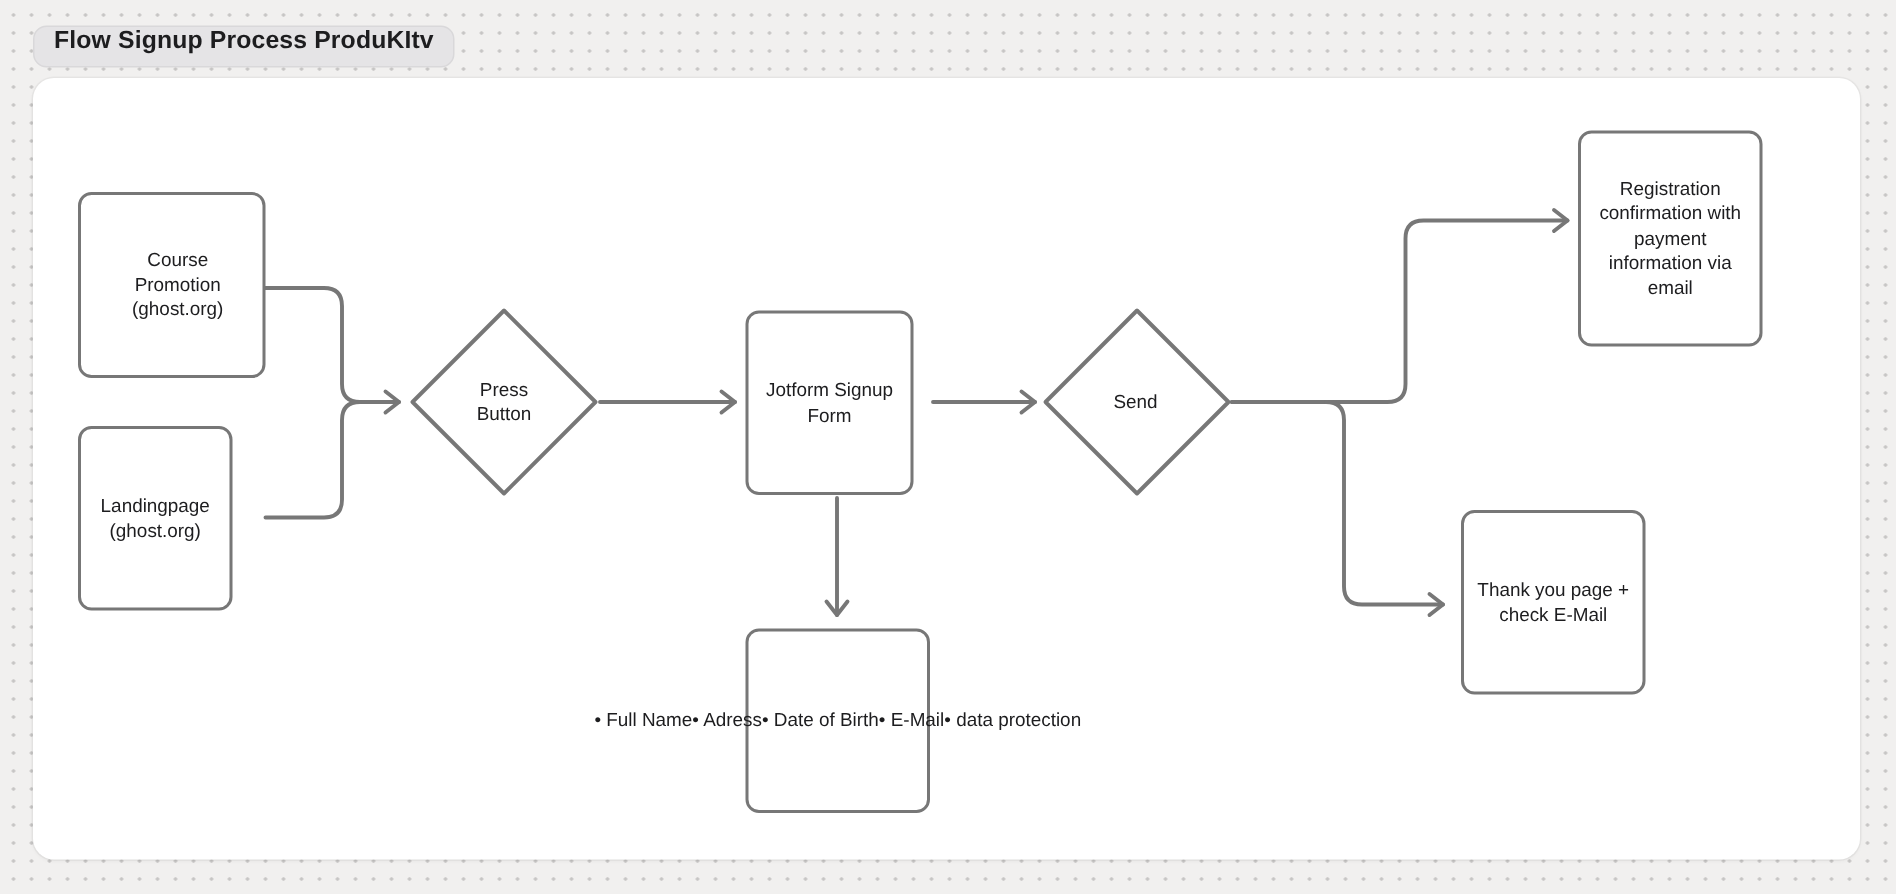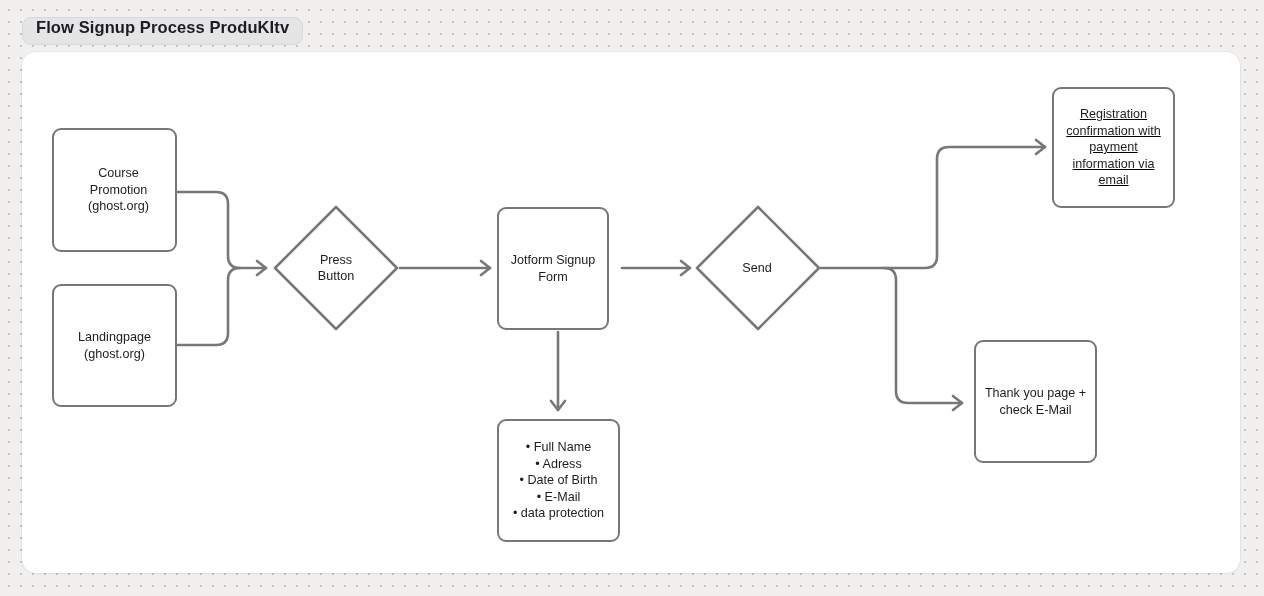--- a/index.html
+++ b/index.html
@@ -89,21 +89,20 @@
   .diamond-label {
     position: absolute;
     z-index: 2;
     display: flex;
     align-items: center;
     justify-content: center;
     text-align: center;
   }
   .bullet-list {
     display: flex;
-    flex-direction: column;
     align-items: center;
   }
   .bullet-item {
     font-size: 12.6px;
     line-height: 16.6px;
     color: #1d1d1f;
     white-space: nowrap;
   }
   .bullet-item::before {
     content: "•  ";
@@ -156,29 +155,29 @@
     </g>
     <g>
       <polygon class="diamond-shape" points="697,268 758,207 819,268 758,329"></polygon>
     </g>
   </svg>
 
   <div class="node-rect" style="left:52px; top:128px; width:125px; height:124px;padding-left:16px;">
     <div class="node-label">Course Promotion (ghost.org)</div>
   </div>
 
-  <div class="node-rect" style="left:52px; top:284px; width:125px; height:123px;justify-content:center;">
+  <div class="node-rect" style="left:52px; top:284px; width:103px; height:123px;justify-content:center;">
     <div class="node-label">Landingpage (ghost.org)</div>
   </div>
 
   <div class="node-rect" style="left:497px; top:207px; width:112px; height:123px;">
     <div class="node-label">Jotform Signup Form</div>
   </div>
 
-  <div class="node-rect" style="left:1052px; top:87px; width:123px; height:121px;text-decoration:underline;">
+  <div class="node-rect" style="left:1052px; top:87px; width:123px; height:144px;">
     <div class="node-label">Registration confirmation with payment information via email</div>
   </div>
 
   <div class="node-rect" style="left:974px; top:340px; width:123px; height:123px;">
     <div class="node-label">Thank you page + check E-Mail</div>
   </div>
 
   <div class="node-rect" style="left:497px; top:419px; width:123px; height:123px;">
     <div class="bullet-list">
       <div class="bullet-item">Full Name</div>

